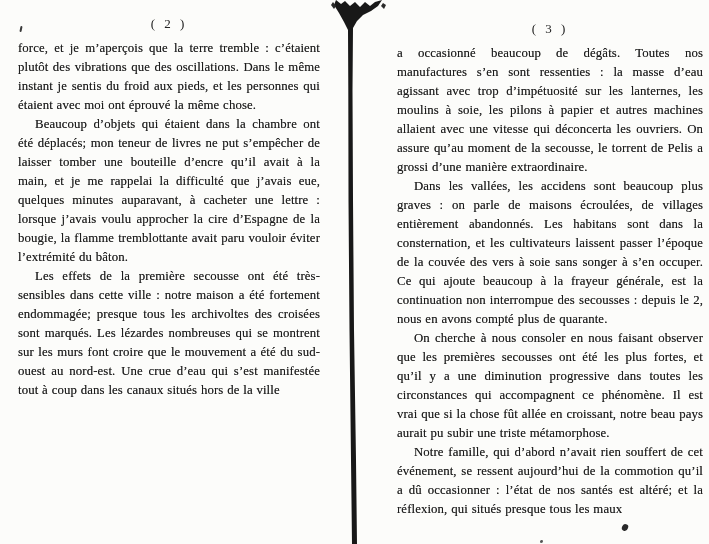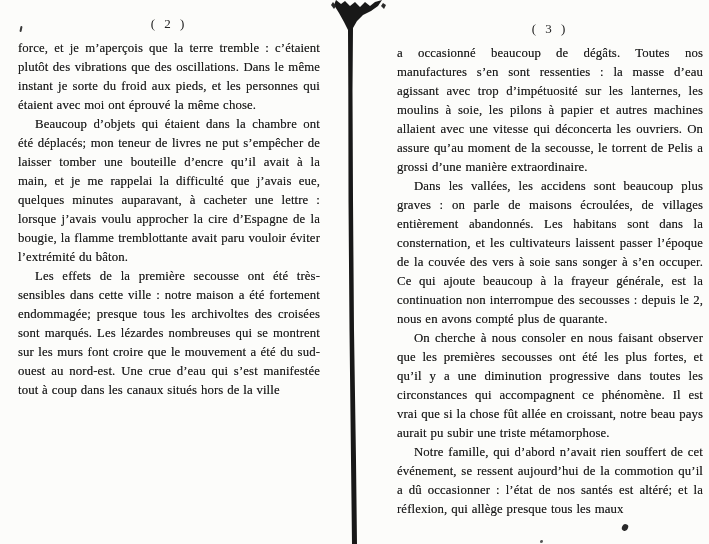--- a/index.html
+++ b/index.html
@@ -66,30 +66,30 @@
       L378,6 L371,11 L363,15 L357,21 L353,28
       L352.5,90 L353,200 L354,330 L356,460 L357,544
       L352,544 L351,460 L349.5,330 L348.5,200 L348.3,90 L348,30
       L344,22 L339,13 L334,5 Z"></path>
     <path fill="#2a2a2a" d="M333,2 L336,6 L334,9 L331,5 Z"></path>
     <path fill="#2a2a2a" d="M383,3 L386,5 L384,9 L381,6 Z"></path>
   </svg>
 
   <div class="page page-left">
     <div class="pagenum">( 2 )</div>
-    <p class="para" lang="fr">force, et je m’aperçois que la terre tremble : c’étaient plutôt des vibrations que des oscillations. Dans le même instant je sorte du froid aux pieds, et les personnes qui étaient avec moi ont éprouvé la même chose.</p>
+    <p class="para" lang="fr">force, et je m’aperçois que la terre tremble : c’étaient plutôt des vibrations que des oscillations. Dans le même instant je sentis du froid aux pieds, et les personnes qui étaient avec moi ont éprouvé la même chose.</p>
     <p class="para ind" lang="fr">Beaucoup d’objets qui étaient dans la chambre ont été déplacés; mon teneur de livres ne put s’empêcher de laisser tomber une bouteille d’encre qu’il avait à la main, et je me rappelai la difficulté que j’avais eue, quelques minutes auparavant, à cacheter une lettre : lorsque j’avais voulu approcher la cire d’Espagne de la bougie, la flamme tremblottante avait paru vouloir éviter l’extrémité du bâton.</p>
     <p class="para ind" lang="fr">Les effets de la première secousse ont été très-sensibles dans cette ville : notre maison a été fortement endommagée; presque tous les archivoltes des croisées sont marqués. Les lézardes nombreuses qui se montrent sur les murs font croire que le mouvement a été du sud-ouest au nord-est. Une crue d’eau qui s’est manifestée tout à coup dans les canaux situés hors de la ville</p>
   </div>
 
   <div class="page page-right">
     <div class="pagenum">( 3 )</div>
     <p class="para" lang="fr">a occasionné beaucoup de dégâts. Toutes nos manufactures s’en sont ressenties : la masse d’eau agissant avec trop d’impétuosité sur les lanternes, les moulins à soie, les pilons à papier et autres machines allaient avec une vitesse qui déconcerta les ouvriers. On assure qu’au moment de la secousse, le torrent de Pelis a grossi d’une manière extraordinaire.</p>
     <p class="para ind" lang="fr">Dans les vallées, les accidens sont beaucoup plus graves : on parle de maisons écroulées, de villages entièrement abandonnés. Les habitans sont dans la consternation, et les cultivateurs laissent passer l’époque de la couvée des vers à soie sans songer à s’en occuper. Ce qui ajoute beaucoup à la frayeur générale, est la continuation non interrompue des secousses : depuis le 2, nous en avons compté plus de quarante.</p>
     <p class="para ind" lang="fr">On cherche à nous consoler en nous faisant observer que les premières secousses ont été les plus fortes, et qu’il y a une diminution progressive dans toutes les circonstances qui accompagnent ce phénomène. Il est vrai que si la chose fût allée en croissant, notre beau pays aurait pu subir une triste métamorphose.</p>
-    <p class="para ind" lang="fr">Notre famille, qui d’abord n’avait rien souffert de cet événement, se ressent aujourd’hui de la commotion qu’il a dû occasionner : l’état de nos santés est altéré; et la réflexion, qui allège presque tous les maux</p>
+    <p class="para ind" lang="fr">Notre famille, qui d’abord n’avait rien souffert de cet événement, se ressent aujourd’hui de la commotion qu’il a dû occasionner : l’état de nos santés est altéré; et la réflexion, qui situés presque tous les maux</p>
   </div>
 
   <div class="speck speck-1"></div>
   <div class="speck speck-2"></div>
   <div class="speck speck-3"></div>
 
 </div>
 
 </body></html>

